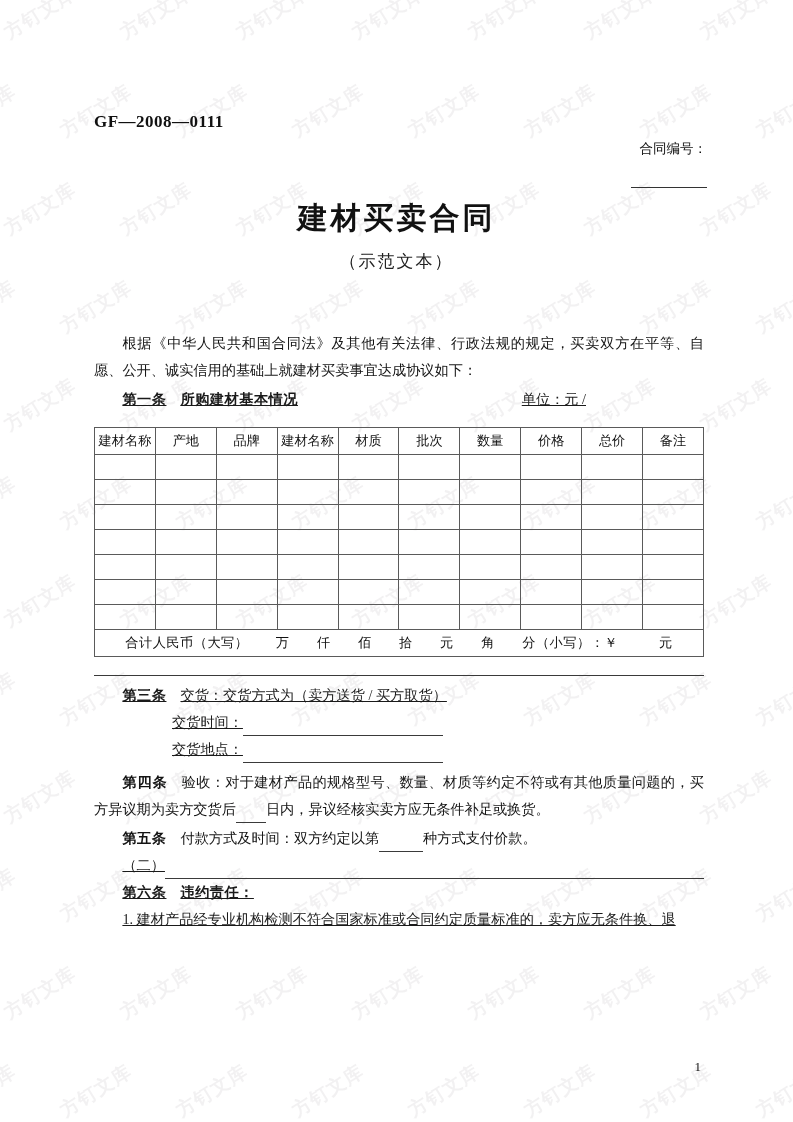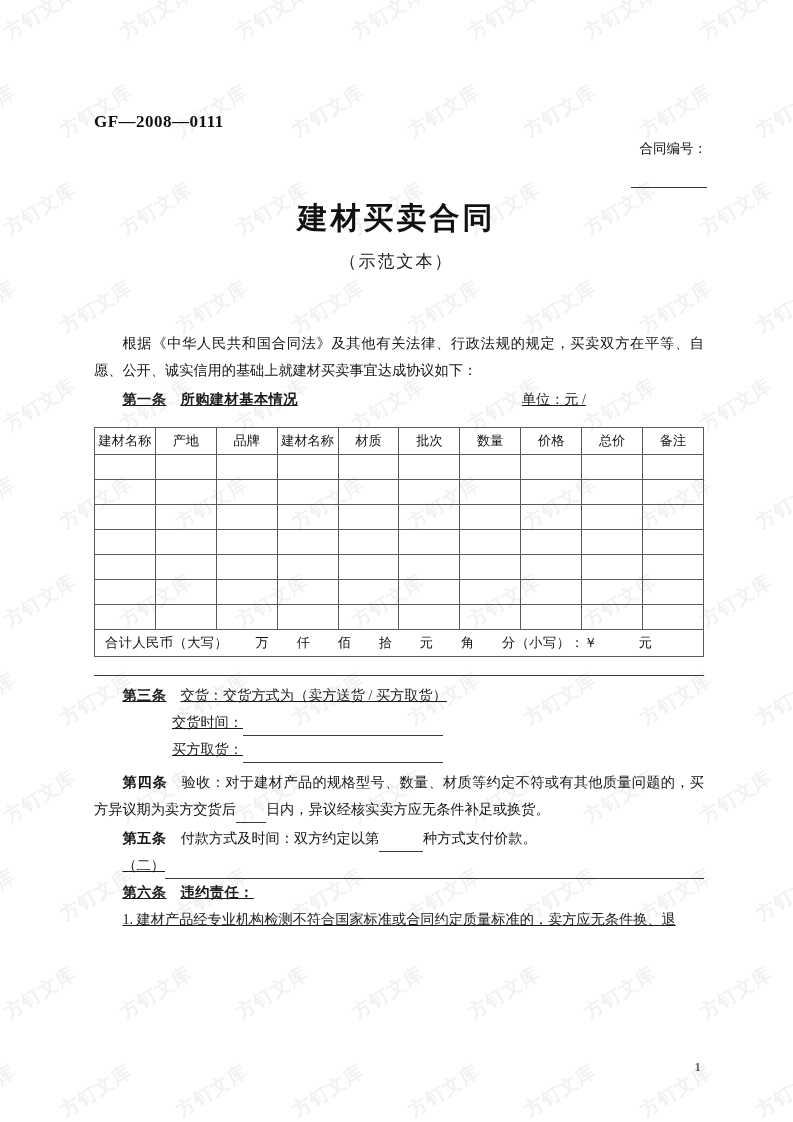--- a/index.html
+++ b/index.html
@@ -137,23 +137,23 @@
     border: 1px solid #5a5a5a;
     height: 24px;
     font-size: 13.2px;
     font-weight: 400;
     text-align: center;
     padding: 0;
     color: #111;
   }
   table.goods th { height: 26px; }
   table.goods tr.total-row td {
-    text-align: left;
+    text-align: center;
     height: 26px;
-    padding-left: 10px;
+    padding-left: 0;
     letter-spacing: 0.5px;
   }
 
   
   .ul {
     display: inline-block;
     border-bottom: 1.2px solid #3a3a3a;
     vertical-align: bottom;
     height: 16px;
   }
@@ -423,21 +423,21 @@
 
       <div class="row-line">
         <span style="display:inline-block;width:2em;"></span><span class="art-label">第三条</span><span style="display:inline-block;width:14px;"></span><span>交货：交货方式为（卖方送货 / 买方取货）</span>
       </div>
 
       <div class="row-line" style="padding-left:78px;">
         <span>交货时间：</span><span class="ul ul-w200"></span>
       </div>
 
       <div class="row-line" style="padding-left:78px;">
-        <span>买方取货：</span><span class="ul ul-w200"></span>
+        <span>交货地点：</span><span class="ul ul-w200"></span>
       </div>
 
       <p class="para indent" style="margin-top:6px;">
         <span class="art-label">第四条</span><span style="display:inline-block;width:14px;"></span><span>验收：对于建材产品的规格型号、数量、材质等约定不符或有其他质量问题的，买方异议期为卖方交货后</span><span class="ul ul-w30"></span><span>日内，异议经核实卖方应无条件补足或换货。</span>
       </p>
 
       <p class="para indent" style="margin-top:2px;">
         <span class="art-label">第五条</span><span style="display:inline-block;width:14px;"></span><span>付款方式及时间：双方约定以第</span><span class="ul ul-w44"></span><span>种方式支付价款。</span>
       </p>
 

